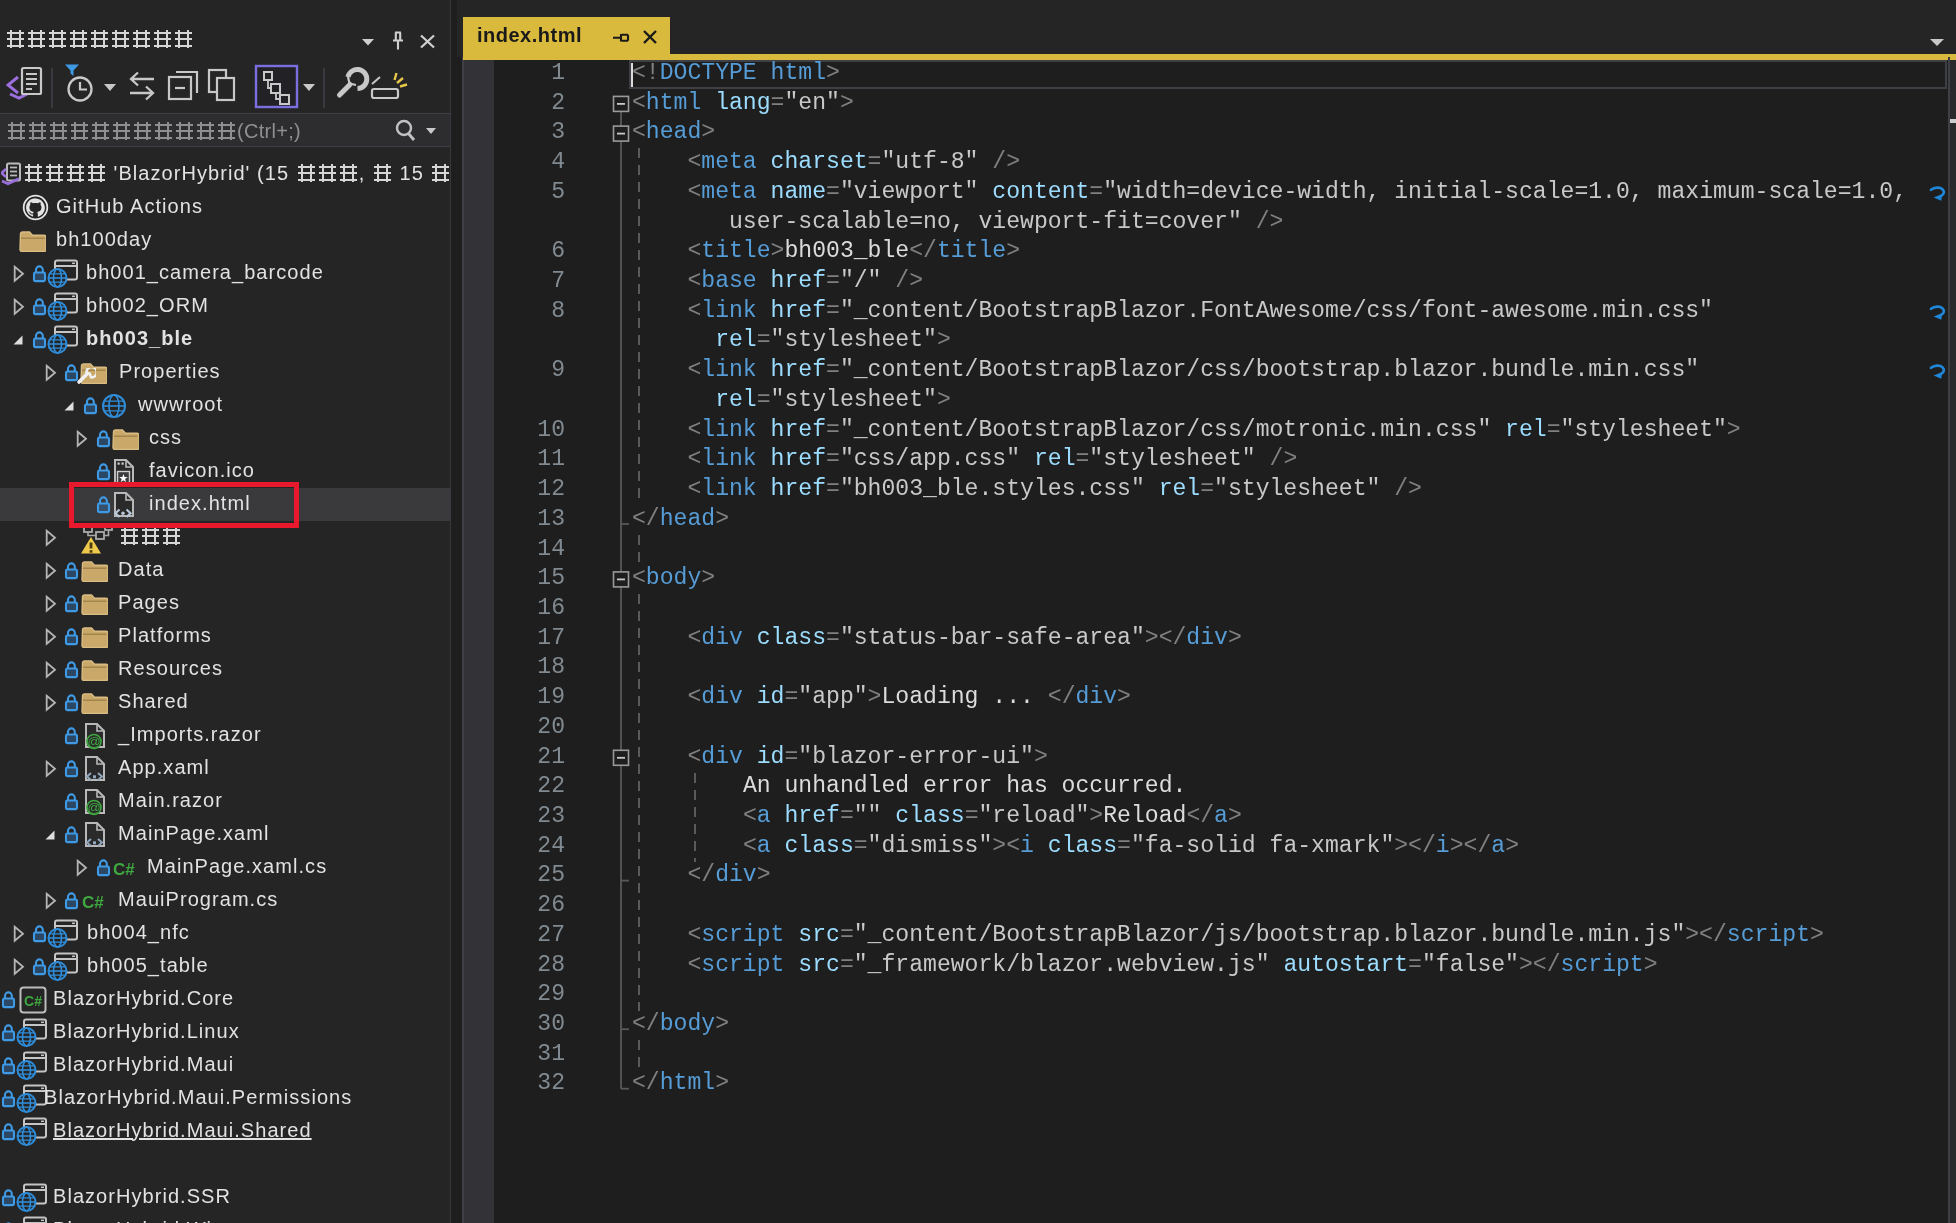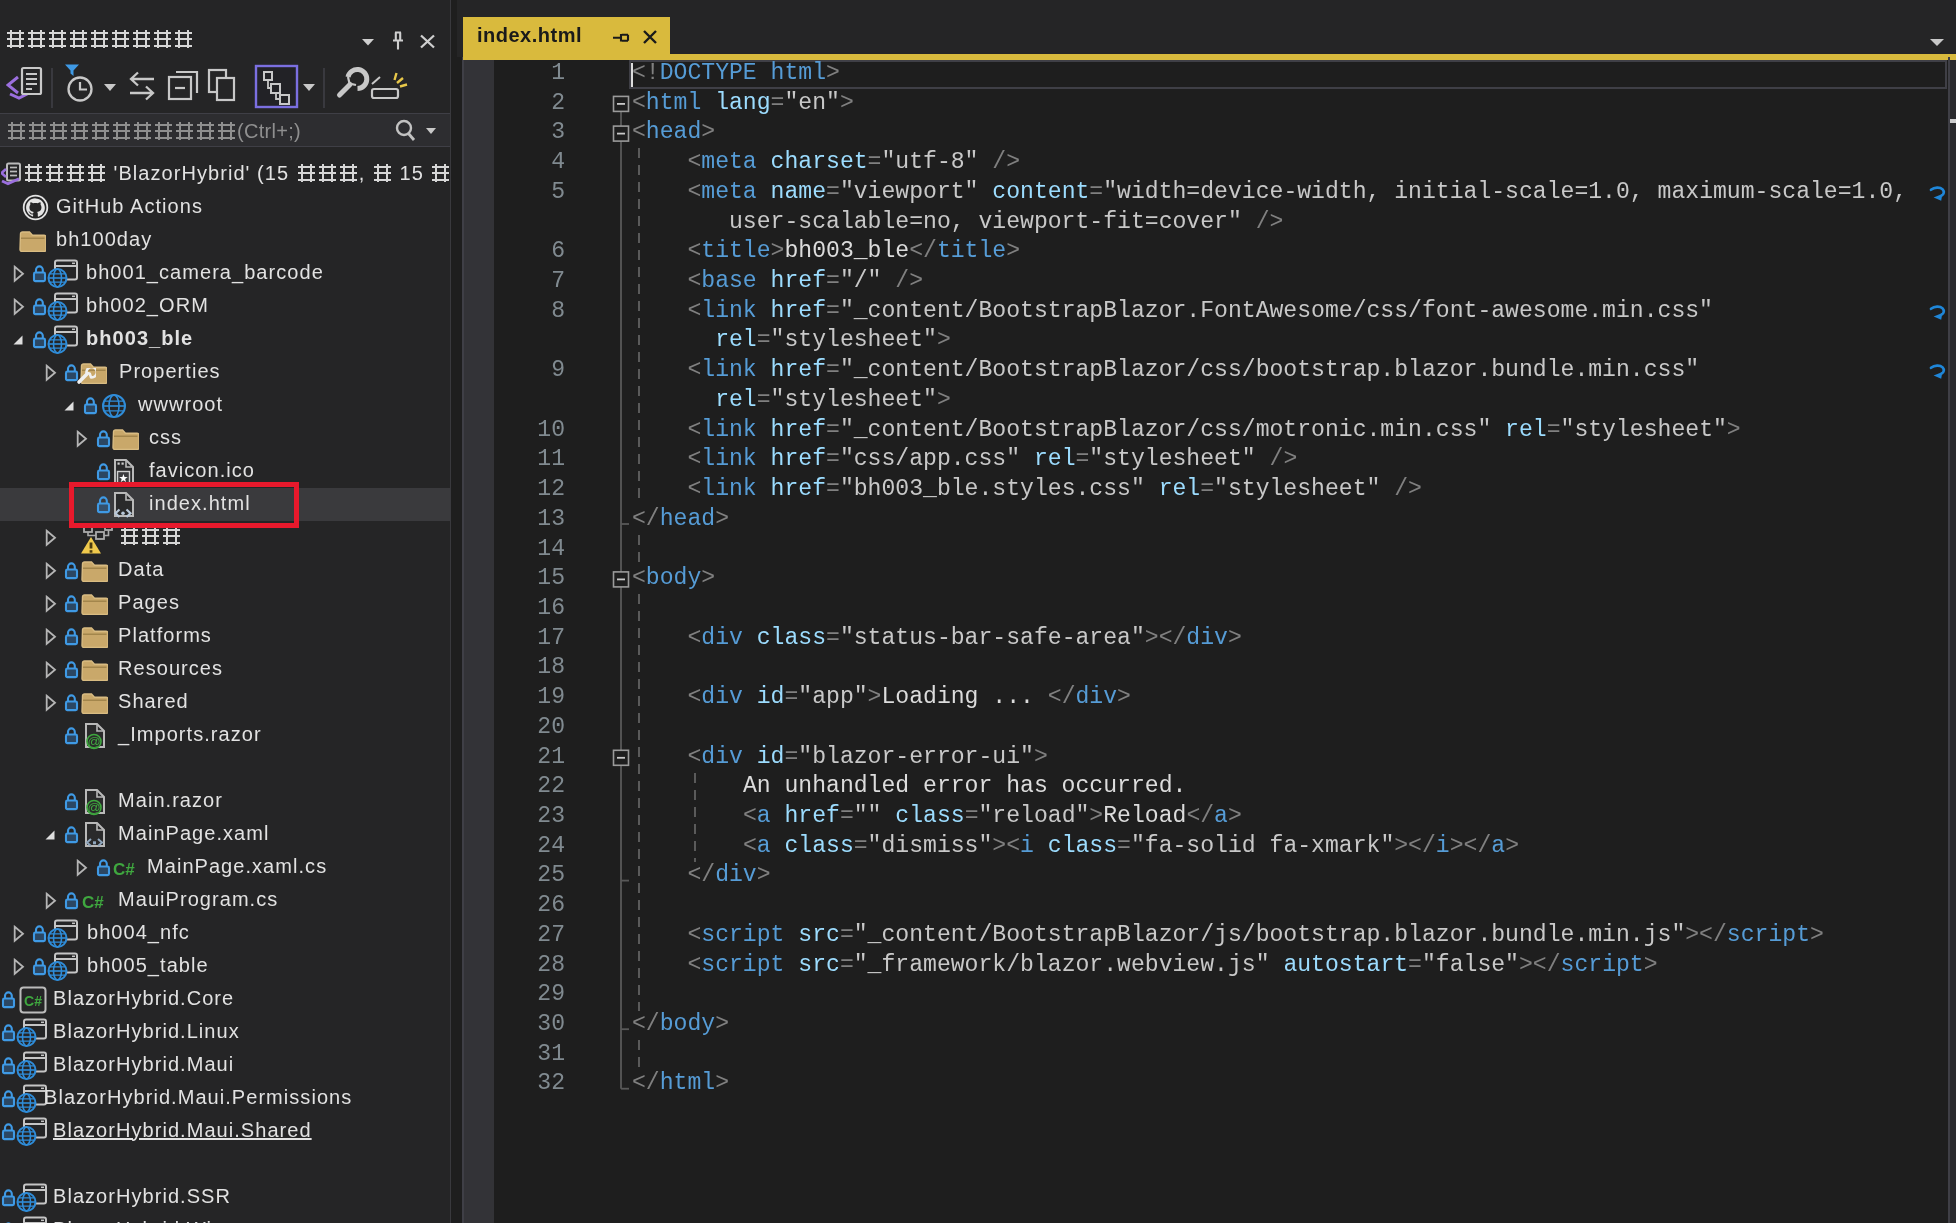--- a/index.html
+++ b/index.html
@@ -341,20 +341,37 @@
           <path d="M4 8.5 V5.8 A3.4 3.4 0 0 1 10.8 5.8 V8.5" fill="none" stroke="#3f9ae5" stroke-width="2.1"></path>
           <rect x="2" y="8.5" width="11" height="8.6" rx="1.4" fill="rgba(50,100,150,0.55)" stroke="#3f9ae5" stroke-width="2.1"></rect>
         </svg>
         <svg class="abs" style="left:84px;top:3px" width="24" height="28" viewBox="0 0 24 28">
           <path d="M2 2 H13 L20 9 V25 H2 Z" fill="#2a2a2b" stroke="#b9b9b9" stroke-width="2"></path>
           <path d="M13 2 V9 H20" fill="none" stroke="#b9b9b9" stroke-width="1.6"></path>
           <circle cx="10" cy="19.5" r="7" fill="#2a2a2b" stroke="#3fa73f" stroke-width="1.6"></circle>
           <text x="10" y="24" font-size="13" fill="#3fa73f" text-anchor="middle">@</text>
         </svg>
         <span class="lbl" style="left:118px;">_Imports.razor</span>
+      </div>
+<div class="abs" style="left:0;top:751.5px;width:450px;height:33px;">
+        <svg class="abs" style="left:44px;top:8px" width="14" height="18" viewBox="0 0 14 18">
+          <path d="M2.7 1.8 L11 8.8 L2.7 15.8 Z" fill="none" stroke="#b5b5b5" stroke-width="1.8"></path>
+        </svg>
+        <svg class="abs" style="left:64px;top:7px" width="15" height="19" viewBox="0 0 15 19">
+          <path d="M4 8.5 V5.8 A3.4 3.4 0 0 1 10.8 5.8 V8.5" fill="none" stroke="#3f9ae5" stroke-width="2.1"></path>
+          <rect x="2" y="8.5" width="11" height="8.6" rx="1.4" fill="rgba(50,100,150,0.55)" stroke="#3f9ae5" stroke-width="2.1"></rect>
+        </svg>
+        <svg class="abs" style="left:84px;top:3px" width="26" height="28" viewBox="0 0 26 28">
+          <path d="M2 2 H13 L20 9 V25 H2 Z" fill="#2a2a2b" stroke="#b9b9b9" stroke-width="2"></path>
+          <path d="M13 2 V9 H20" fill="none" stroke="#b9b9b9" stroke-width="1.6"></path>
+          <path d="M7 18 L3 21.5 L7 25" fill="none" stroke="#8fa6bd" stroke-width="2"></path>
+          <path d="M14 18 L18 21.5 L14 25" fill="none" stroke="#8fa6bd" stroke-width="2"></path>
+          <rect x="9" y="20.3" width="3" height="3" fill="#8fa6bd"></rect>
+        </svg>
+        <span class="lbl" style="left:118px;">App.xaml</span>
       </div>
 <div class="abs" style="left:0;top:784.5px;width:450px;height:33px;">
         <svg class="abs" style="left:64px;top:7px" width="15" height="19" viewBox="0 0 15 19">
           <path d="M4 8.5 V5.8 A3.4 3.4 0 0 1 10.8 5.8 V8.5" fill="none" stroke="#3f9ae5" stroke-width="2.1"></path>
           <rect x="2" y="8.5" width="11" height="8.6" rx="1.4" fill="rgba(50,100,150,0.55)" stroke="#3f9ae5" stroke-width="2.1"></rect>
         </svg>
         <svg class="abs" style="left:84px;top:3px" width="24" height="28" viewBox="0 0 24 28">
           <path d="M2 2 H13 L20 9 V25 H2 Z" fill="#2a2a2b" stroke="#b9b9b9" stroke-width="2"></path>
           <path d="M13 2 V9 H20" fill="none" stroke="#b9b9b9" stroke-width="1.6"></path>
           <circle cx="10" cy="19.5" r="7" fill="#2a2a2b" stroke="#3fa73f" stroke-width="1.6"></circle>

